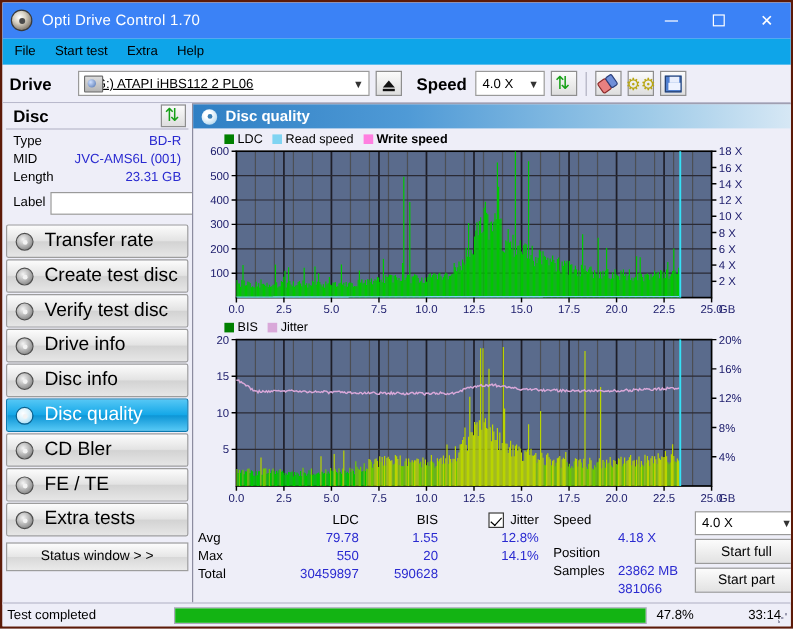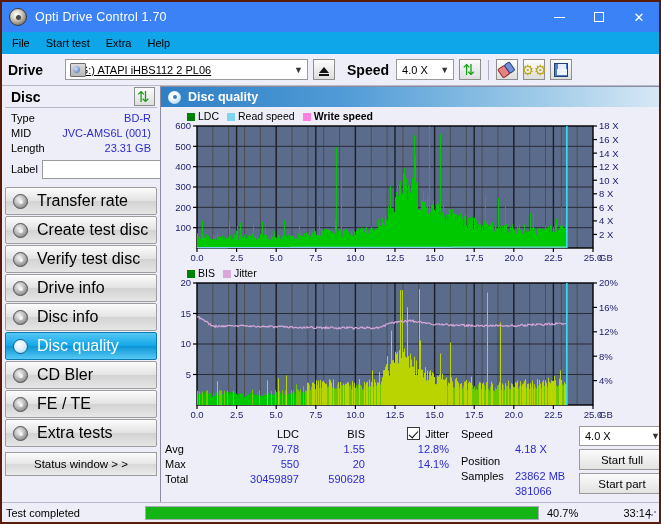--- a/index.html
+++ b/index.html
@@ -1369,17 +1369,17 @@
         </div>
       </div>
     </div>
   </div>
 
   <div class="statusbar">
     <span class="sb-text">Test completed</span>
     <div class="sb-progress">
       <div class="bar" id="progbar" style="width: 100%;"></div>
     </div>
-    <span class="sb-pct">40.7%</span>
+    <span class="sb-pct">47.8%</span>
     <span class="sb-time">33:14</span>
     <span class="grip"></span>
   </div>
 </div>
 
 </body></html>

